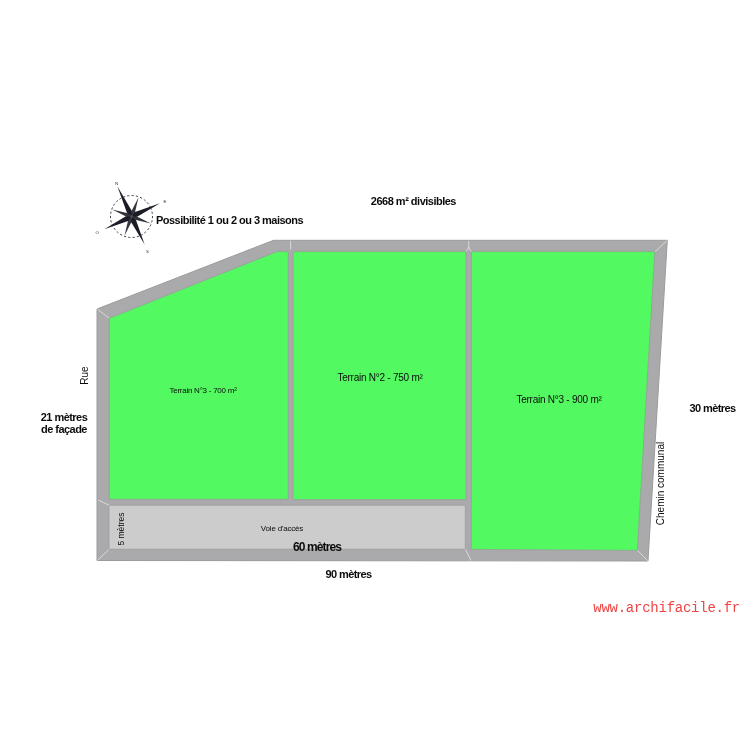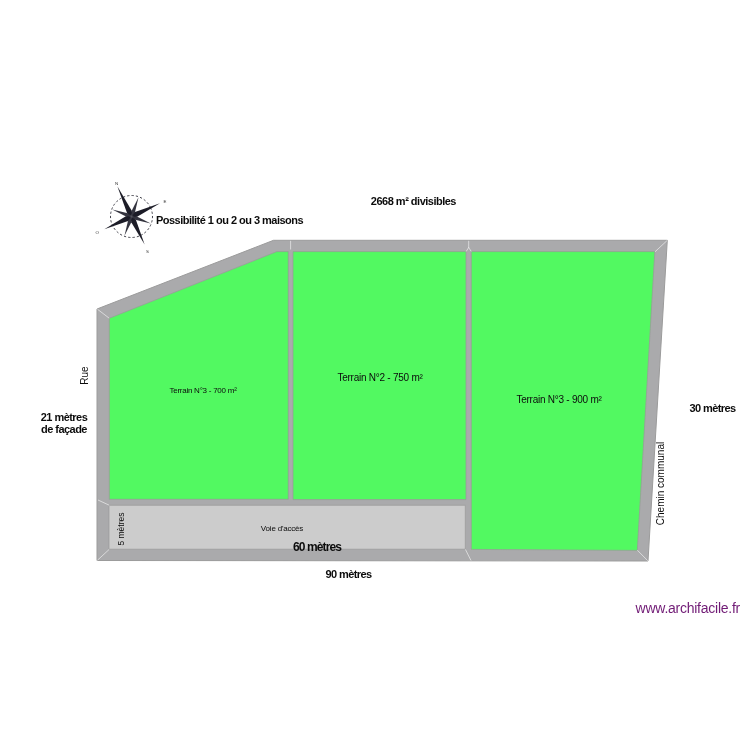--- a/index.html
+++ b/index.html
@@ -76,13 +76,13 @@
 <div class="lbl" style="left:71px;top:524px;width:100px;text-align:center;font-size:8.5px;color:#0c0c0c;transform:rotate(-90deg);">5 mètres</div>
 
 <div class="lbl" style="left:241px;top:540px;width:100px;text-align:right;font-size:12px;font-weight:bold;letter-spacing:-0.9px;color:#0c0c0c;">60 mètres</div>
 
 <div class="lbl" style="left:298.5px;top:568px;width:100px;text-align:center;font-size:11px;font-weight:bold;letter-spacing:-0.6px;color:#0c0c0c;">90 mètres</div>
 
 <div class="lbl" style="left:635.5px;top:402px;width:100px;text-align:right;font-size:11px;font-weight:bold;letter-spacing:-0.6px;color:#0c0c0c;">30 mètres</div>
 
 <div class="lbl" style="left:599.5px;top:477.5px;width:120px;text-align:center;font-size:10px;color:#0c0c0c;transform:rotate(-90deg);">Chemin communal</div>
 
-<div class="lbl" style="left:540px;top:599.5px;width:200px;text-align:right;font-size:14px;letter-spacing:-0.25px;color:#701a75;">www.archifacile.fr</div>
+<div class="lbl" style="left:540px;top:599.5px;width:200px;text-align:right;font-size:14px;letter-spacing:-0.25px;color:#ef4444;font-family:Liberation Mono, monospace;">www.archifacile.fr</div>
 
 </body></html>

